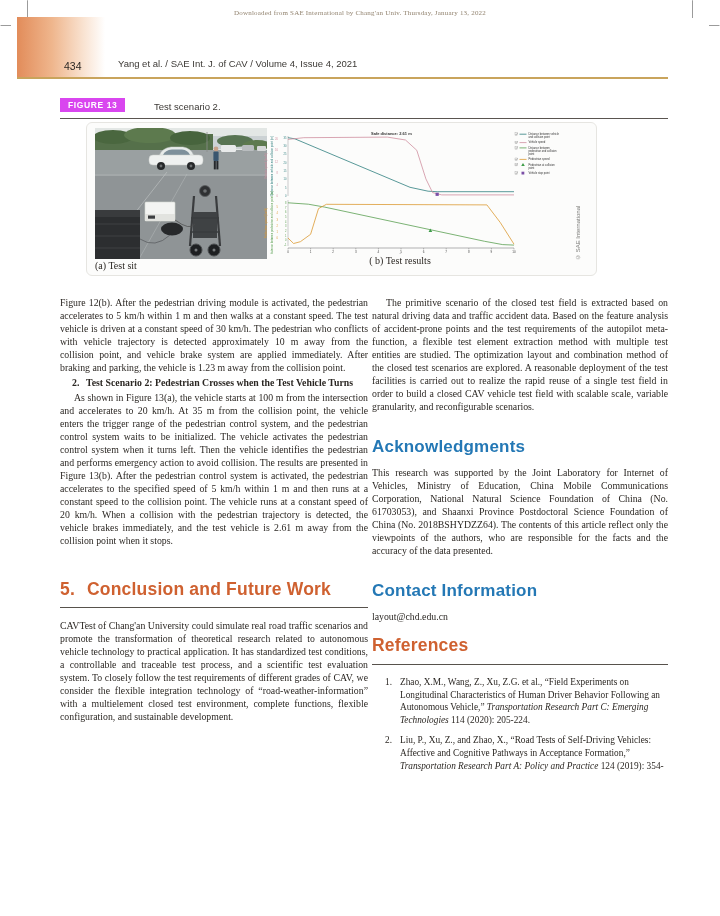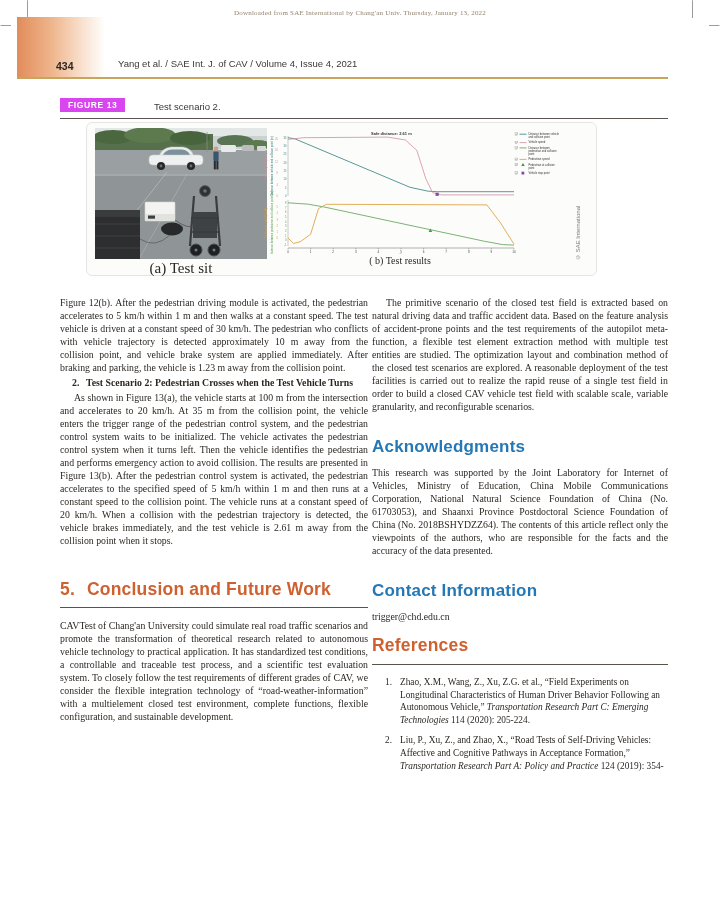--- a/index.html
+++ b/index.html
@@ -2,32 +2,32 @@
 <html><head>
 <meta charset="utf-8">
 <style>
   html,body{margin:0;padding:0;background:#fff;}
   .page{position:relative;width:720px;height:774px;background:#fff;overflow:hidden;
         font-family:"Liberation Serif",serif;color:#2b2723;border-radius:31px;}
   .cropmark{position:absolute;background:#9b9b9b;}
   .dl-note{position:absolute;top:9px;left:0;right:0;text-align:center;font-size:7px;color:#92836f;letter-spacing:.2px;}
   .pagenum-box{position:absolute;left:17px;top:17px;width:88px;height:61px;
         background:linear-gradient(90deg,#e28c5a 0%,#efb68d 40%,#f9e2d0 75%,#ffffff 100%);}
-  .pagenum{position:absolute;left:56px;top:60px;font-family:"Liberation Sans",sans-serif;font-weight:bold;font-size:10.5px;color:#2b2723;}
+  .pagenum{position:absolute;left:64px;top:60px;font-family:"Liberation Sans",sans-serif;font-weight:normal;font-size:10.5px;color:#2b2723;}
   .running-head{position:absolute;left:118px;top:58px;font-family:"Liberation Sans",sans-serif;font-size:9.5px;color:#3c3935;}
   .head-rule{position:absolute;left:17px;top:77px;width:651px;height:2px;background:#c9a45c;}
 
   .fig-badge{position:absolute;left:60px;top:98px;background:#d946ef;color:#fff;
         font-family:"Liberation Sans",sans-serif;font-weight:bold;font-size:8.5px;letter-spacing:.6px;padding:2px 8px;}
   .fig-caption{position:absolute;left:130px;top:101px;font-family:"Liberation Sans",sans-serif;font-size:9.5px;color:#3c3935;margin-left:24px;}
   .fig-rule{position:absolute;left:60px;top:118px;width:608px;height:1px;background:#5a5550;}
   .fig-panel{position:absolute;left:86px;top:122px;width:509px;height:152px;background:#fcfcfb;
         border:1px solid #e6e5e1;border-radius:6px;}
   .photo-svg{position:absolute;left:95px;top:128px;width:172px;height:131px;}
-  .photo-cap{position:absolute;left:95px;top:260px;width:172px;text-align:center;font-size:15px;color:#2b2723;}
+  .photo-cap{position:absolute;left:95px;top:260px;width:172px;font-size:10px;color:#2b2723;}
   .chart-svg{position:absolute;left:258px;top:126px;width:322px;height:128px;}
   .chart-svg text{font-family:"Liberation Sans",sans-serif;}
   .chart-cap{position:absolute;left:300px;top:255px;width:200px;text-align:center;font-size:10px;color:#2b2723;}
   .sae-credit{position:absolute;left:575px;top:196px;height:64px;font-family:"Liberation Sans",sans-serif;
         font-size:6px;color:#7a7a77;writing-mode:vertical-rl;transform:rotate(180deg);}
 
   .col-left{position:absolute;left:60px;top:296px;width:308px;}
   .col-right{position:absolute;left:372px;top:296px;width:296px;}
   p.body{font-size:9.8px;line-height:13px;text-align:justify;margin:0;}
   .indent{text-indent:14px;}
@@ -256,21 +256,21 @@
     </div>
     <div class="heading-rule"></div>
     <p class="body">CAVTest of Chang'an University could simulate real road traffic scenarios and promote the transformation of theoretical research related to autonomous vehicle technology to practical application. It has standardized test conditions, a controllable and traceable test process, and a scientific test evaluation system. To closely follow the test requirements of different grades of CAV, we consider the flexible integration technology of “road-weather-information” with a multielement closed test environment, complete functions, flexible configuration, and sustainable development.</p>
   </div>
 
   <div class="col-right">
     <p class="body indent">The primitive scenario of the closed test field is extracted based on natural driving data and traffic accident data. Based on the feature analysis of accident-prone points and the test requirements of the autopilot meta-function, a flexible test element extraction method with multiple test entities are studied. The optimization layout and combination method of the closed test scenarios are explored. A reasonable deployment of the test facilities is carried out to realize the rapid reuse of a single test field in order to build a closed CAV vehicle test field with scalable scale, variable granularity, and reconfigurable scenarios.</p>
     <div class="sub-heading">Acknowledgments</div>
     <p class="body">This research was supported by the Joint Laboratory for Internet of Vehicles, Ministry of Education, China Mobile Communications Corporation, National Natural Science Foundation of China (No. 61703053), and Shaanxi Province Postdoctoral Science Foundation of China (No. 2018BSHYDZZ64). The contents of this article reflect only the viewpoints of the authors, who are responsible for the facts and the accuracy of the data presented.</p>
     <div class="sub-heading">Contact Information</div>
-    <div class="contact-email">trigger@chd.edu.cn</div>
+    <div class="contact-email">layout@chd.edu.cn</div>
     <div class="refs-heading">References</div>
     <div class="heading-rule"></div>
     <div class="refs">
       <div class="ref-item">
         <span class="num">1.</span>
         <span><span>Zhao, X.M., Wang, Z., Xu, Z.G. et al., “Field Experiments on Longitudinal Characteristics of Human Driver Behavior Following an Autonomous Vehicle,” </span><span class="it">Transportation Research Part C: Emerging Technologies</span><span> 114 (2020): 205-224.</span></span>
       </div>
       <div class="ref-item">
         <span class="num">2.</span>
         <span><span>Liu, P., Xu, Z., and Zhao, X., “Road Tests of Self-Driving Vehicles: Affective and Cognitive Pathways in Acceptance Formation,” </span><span class="it">Transportation Research Part A: Policy and Practice</span><span> 124 (2019): 354-369.</span></span>

